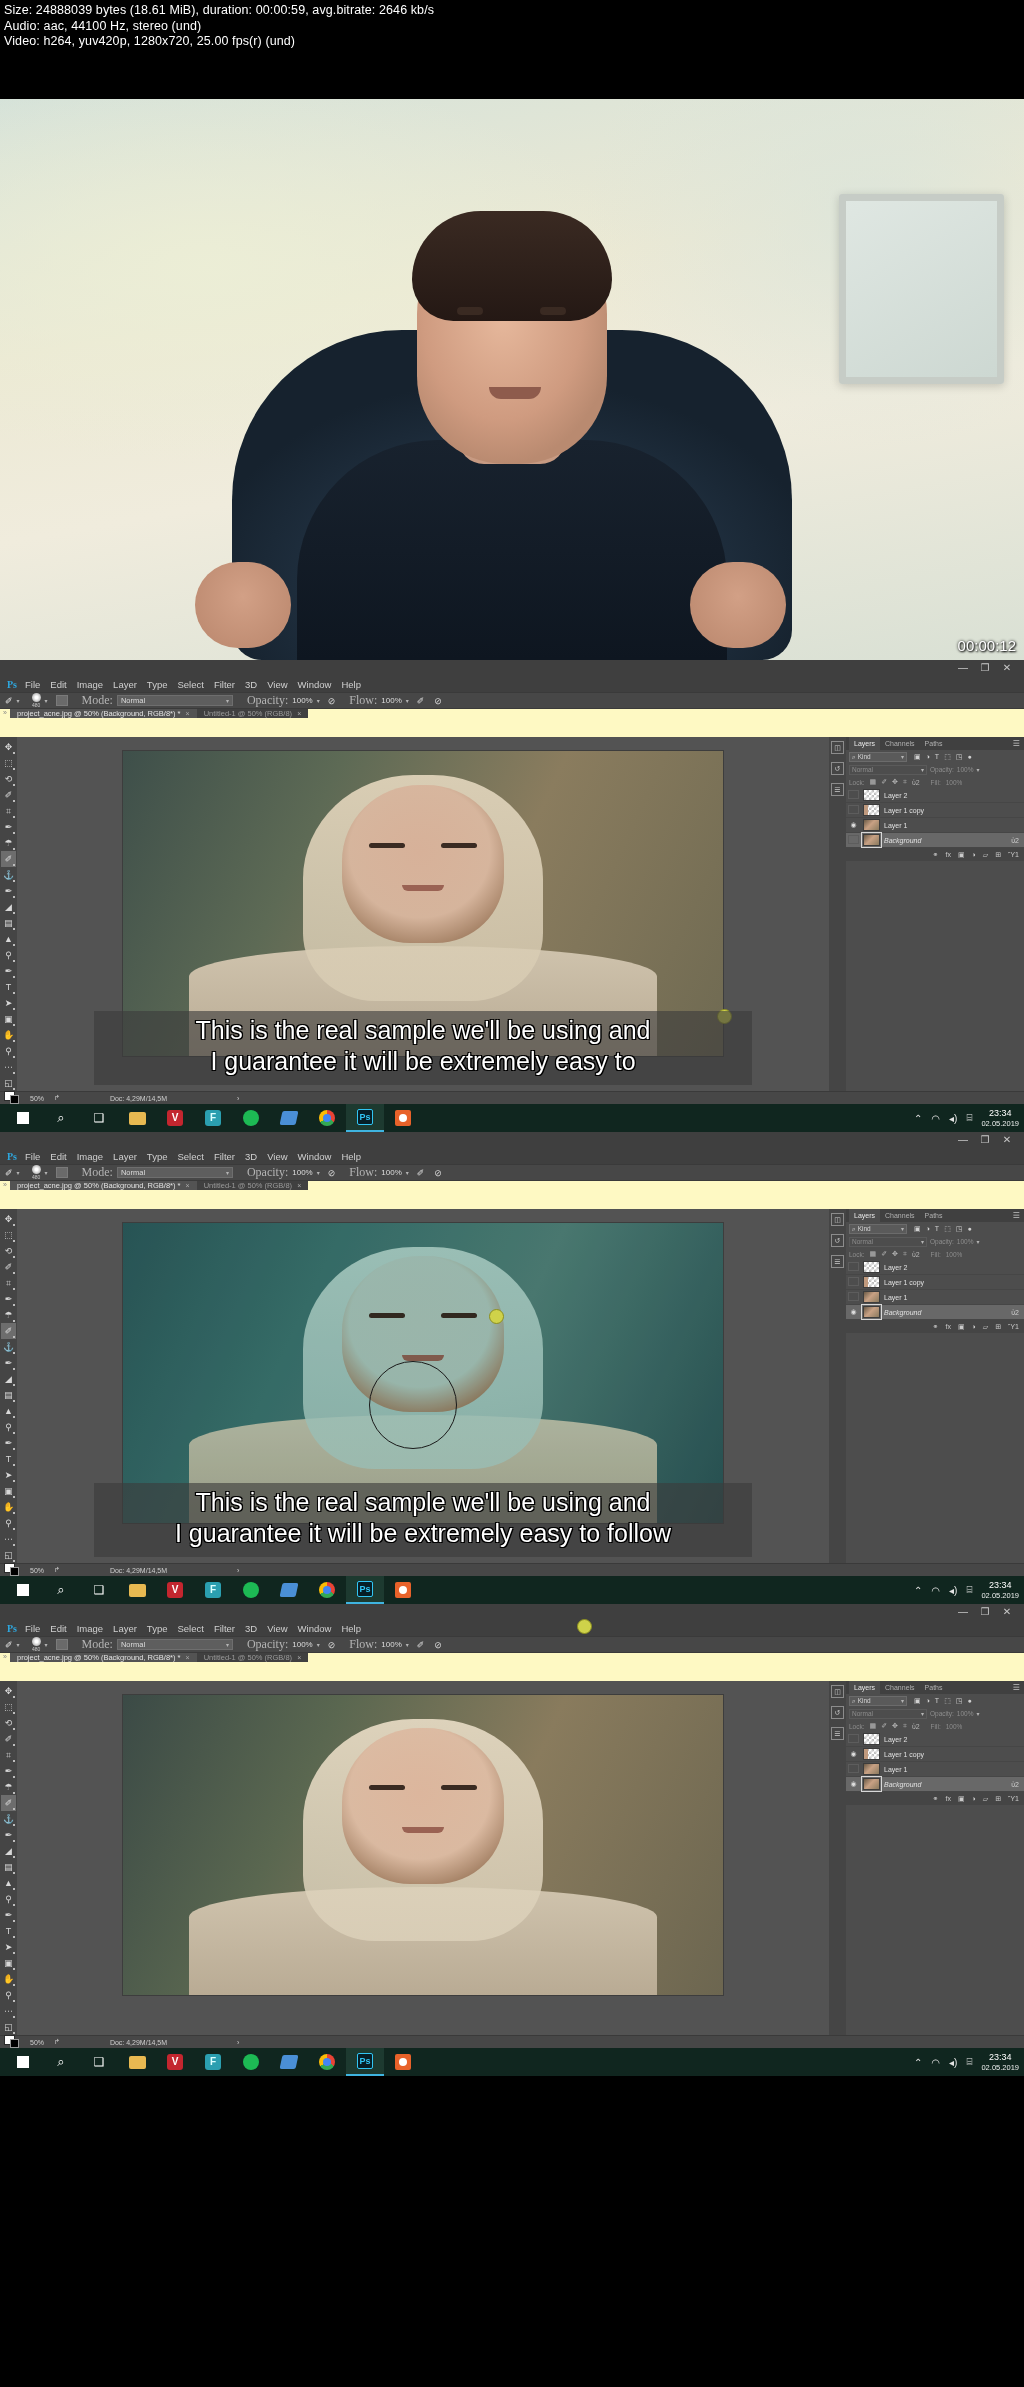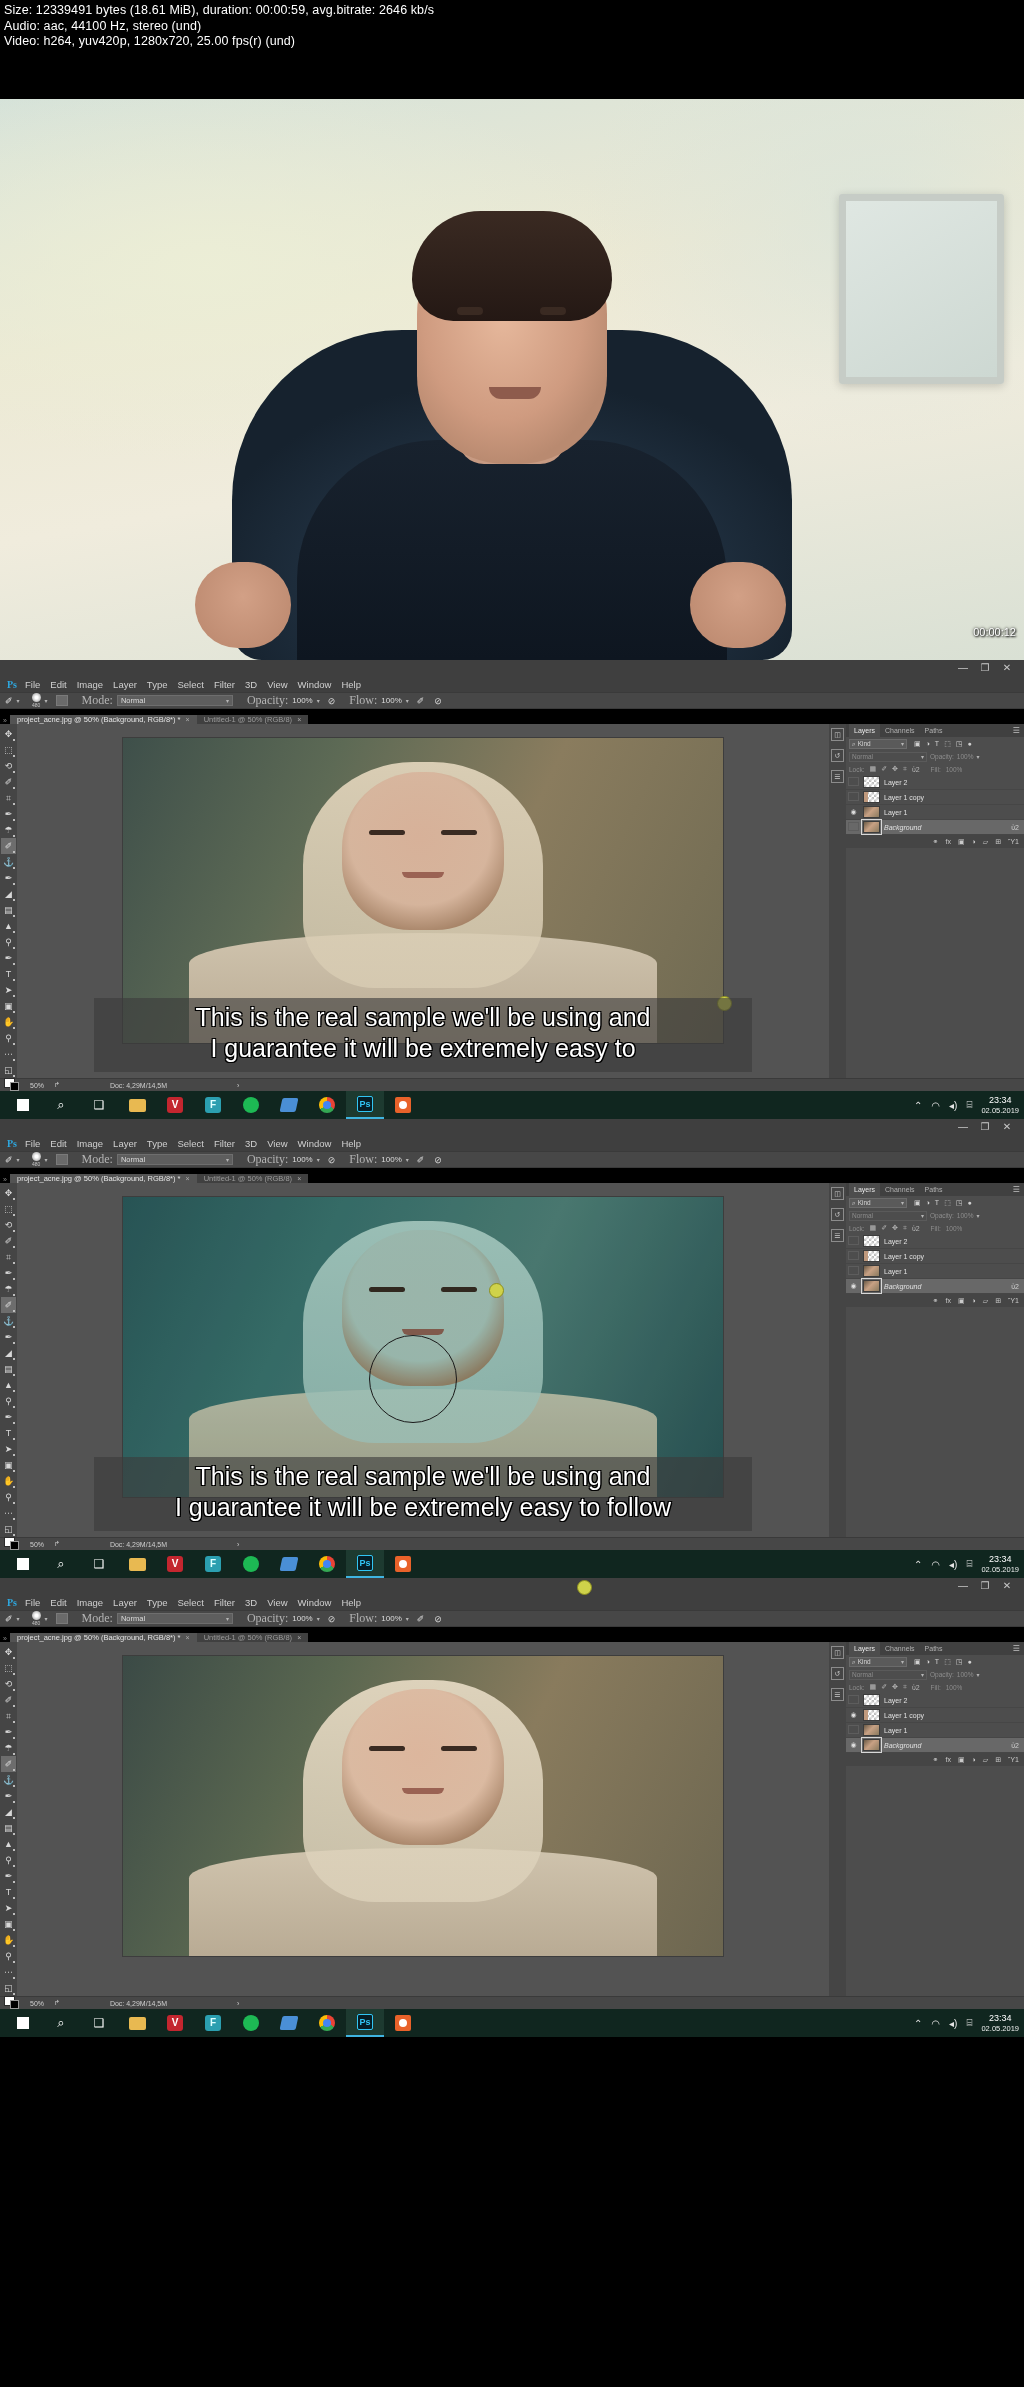--- a/index.html
+++ b/index.html
@@ -37,21 +37,21 @@
     width:200px; height:110px; background:linear-gradient(180deg,#3a2a22,#241814);
     border-radius:100px 100px 60px 60px; }
   .hero .eyeL,.hero .eyeR { position:absolute; top:208px; width:26px; height:8px;
     background:#3a2a22; border-radius:6px; }
   .hero .eyeL { left:457px; } .hero .eyeR { left:540px; }
   .hero .mouth { position:absolute; left:489px; top:288px; width:52px; height:12px;
     background:#8e5b4c; border-radius:0 0 26px 26px; }
   .hero .handL,.hero .handR { position:absolute; bottom:12px; width:96px; height:86px;
     background:radial-gradient(ellipse at 50% 40%, #d2a086, #b9866c); border-radius:46px; }
   .hero .handL { left:195px; } .hero .handR { left:690px; }
-  .hero .tstamp { position:absolute; right:8px; bottom:22px; color:#fff; font-size:11px;
+  .hero .tstamp { position:absolute; right:8px; bottom:6px; color:#fff; font-size:15px;
     text-shadow:0 0 3px #000,1px 1px 2px #000; }
 
   
   .ps { position:relative; width:1024px; background:#535353; }
   .ps-titlebar { height:16px; background:#3f3f3f; display:flex; align-items:center;
     justify-content:flex-end; padding-right:6px; }
   .win-btn { width:22px; text-align:center; color:#c8c8c8; font-size:10px; line-height:16px; }
   .ps-menubar { height:16px; background:#3f3f3f; display:flex; align-items:center;
     padding-left:4px; }
   .ps-logo { color:#2ea8e0; font-size:10px; font-weight:bold; margin:0 8px 0 3px;
@@ -61,21 +61,21 @@
     border-top:1px solid #3a3a3a; border-bottom:1px solid #3a3a3a; padding-left:5px; gap:4px; }
   .ps-optbar .lbl { color:#b4b4b4; font-size:12px;font-family:Liberation Serif, serif; }
   .ps-optbar .val { color:#dcdcdc; font-size:8px; }
   .ps-optbar .fieldbox { background:#5e5e5e; border:1px solid #6e6e6e; height:11px;
     display:flex; align-items:center; padding:0 3px; color:#dcdcdc; font-size:7.5px; }
   .caret { color:#b4b4b4; font-size:6px; }
   .swatchico { width:12px; height:11px; background:#6a6a6a; border:1px solid #7a7a7a; }
   .brushdot { width:9px; height:9px; border-radius:50%;
     background:radial-gradient(circle,#fff 20%,#b9b9b9 70%,transparent 100%); }
 
-  .ps-tabbar { height:15px; background:#000000; display:flex; align-items:flex-end; }
+  .ps-tabbar { height:28px; background:#fef9c3; display:flex; align-items:flex-start; }
   .ps-tab { display:flex; align-items:center; padding:0 7px; font-size:7.5px; gap:5px; }
   .ps-tab.active { background:#535353; color:#e3e3e3; }
   .ps-tab.inactive { background:#404040; color:#9a9a9a; }
   .tab-x { font-size:7px; color:#aaa; }
   .tabhandle { width:10px; color:#888; font-size:7px; display:flex; align-items:center;
     justify-content:center; }
 
   .ps-body { display:flex; background:#535353; }
   .ps-tools { width:17px; background:#454545; display:flex; flex-direction:column;
     align-items:center; padding-top:2px; flex:none; }
@@ -157,21 +157,21 @@
 
   .cursor-dot { position:absolute; width:15px; height:15px; border-radius:50%;
     background:#cfd24a; border:1px solid #8c8f20; }
   .brush-ring { position:absolute; width:88px; height:88px; border-radius:50%;
     border:1.5px solid #1a1a1a; }
 </style>
 </head>
 <body>
 
 <div class="infoblock">
-  <div>Size: 12339491 bytes (18.61 MiB), duration: 00:00:59, avg.bitrate: 2646 kb/s</div>
+  <div>Size: 24888039 bytes (18.61 MiB), duration: 00:00:59, avg.bitrate: 2646 kb/s</div>
   <div>Audio: aac, 44100 Hz, stereo (und)</div>
   <div>Video: h264, yuv420p, 1280x720, 25.00 fps(r) (und)</div>
 </div>
 
 <div class="hero">
   <div class="wall"></div>
   <div class="board"></div>
   <div class="chair"></div>
   <div class="shoulders"></div>
   <div class="neck"></div>

